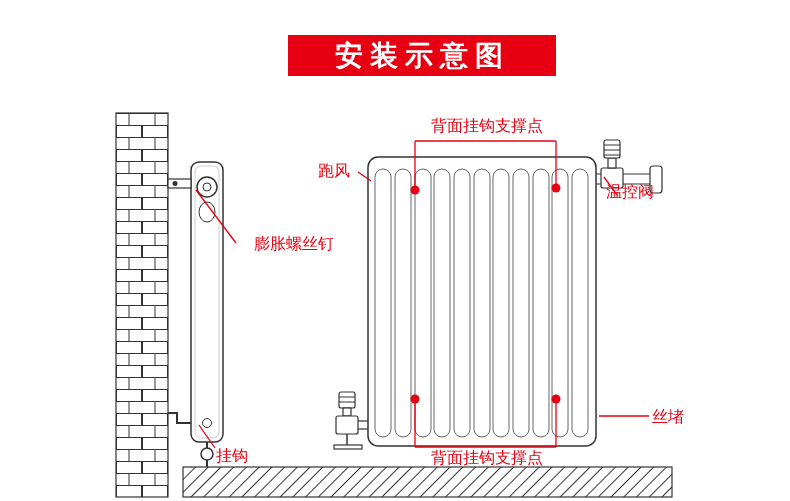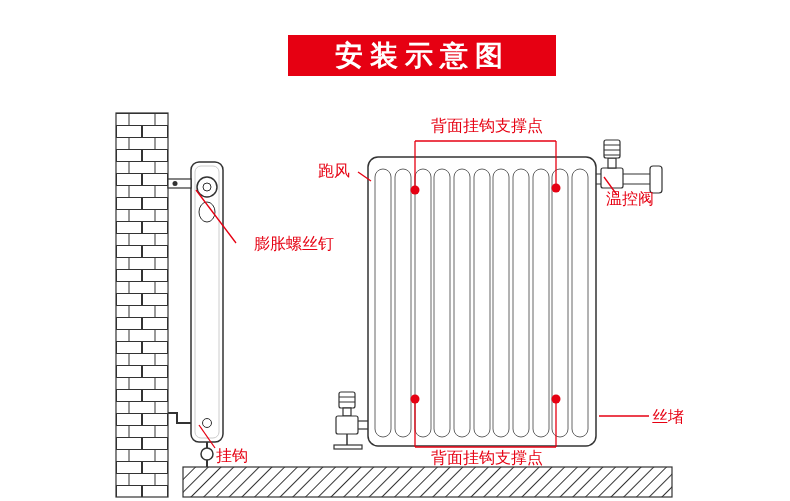--- a/index.html
+++ b/index.html
@@ -32,21 +32,21 @@
     position: absolute;
     color: var(--accent, #e60012);
     font-size: 16px;
     font-weight: normal;
     line-height: 14px;
     white-space: nowrap;
   }
   .lbl-back-top    { left: 427px; top: 119px; width: 120px; text-align: center; }
   .lbl-back-bottom { left: 427px; top: 451px; width: 120px; text-align: center; }
   .lbl-paofeng     { left: 318px; top: 164px; width: 38px;  text-align: left; }
-  .lbl-wenkongfa   { left: 606px; top: 192px; }
+  .lbl-wenkongfa   { left: 606px; top: 185px; }
   .lbl-sidu        { left: 652px; top: 410px; text-align: right; }
   .lbl-pengzhang   { left: 238px; top: 237px; margin-left: 16px; }
   .lbl-guagou      { left: 216px; top: 449px; }
 
   
   .ink   { stroke: var(--line, #333); }
   .red   { stroke: var(--accent, #e60012); }
   .reddot{ fill: var(--accent, #e60012); }
 </style>
 </head>

